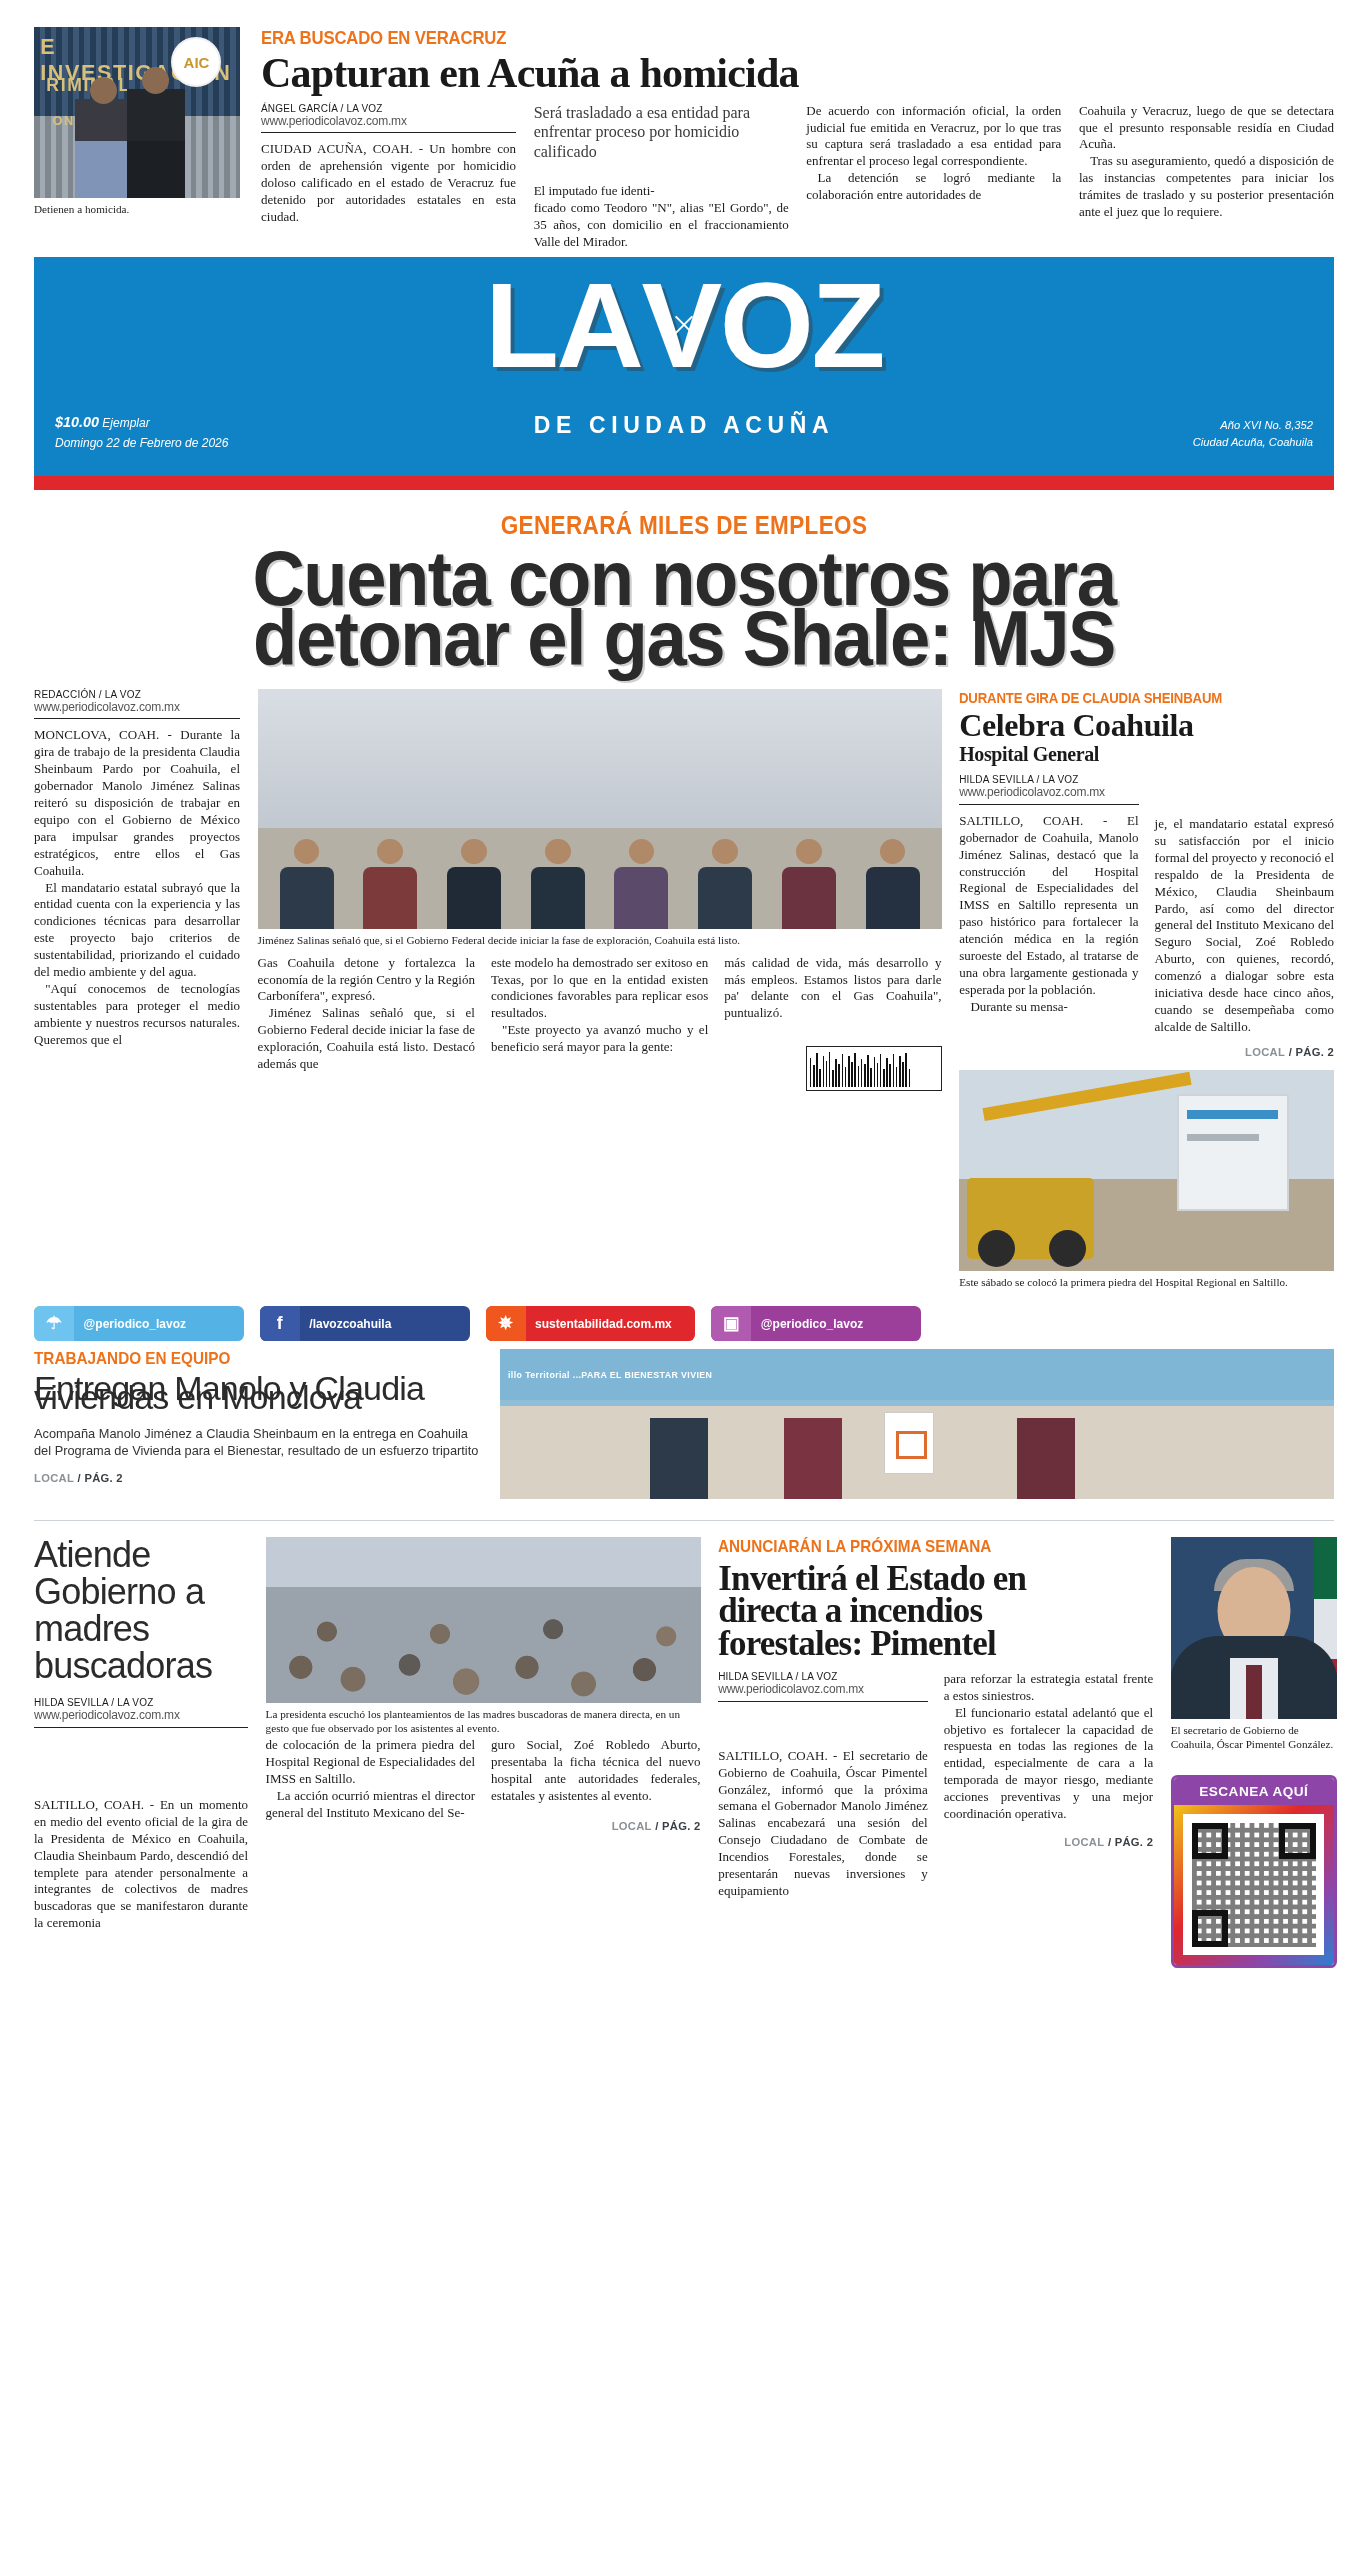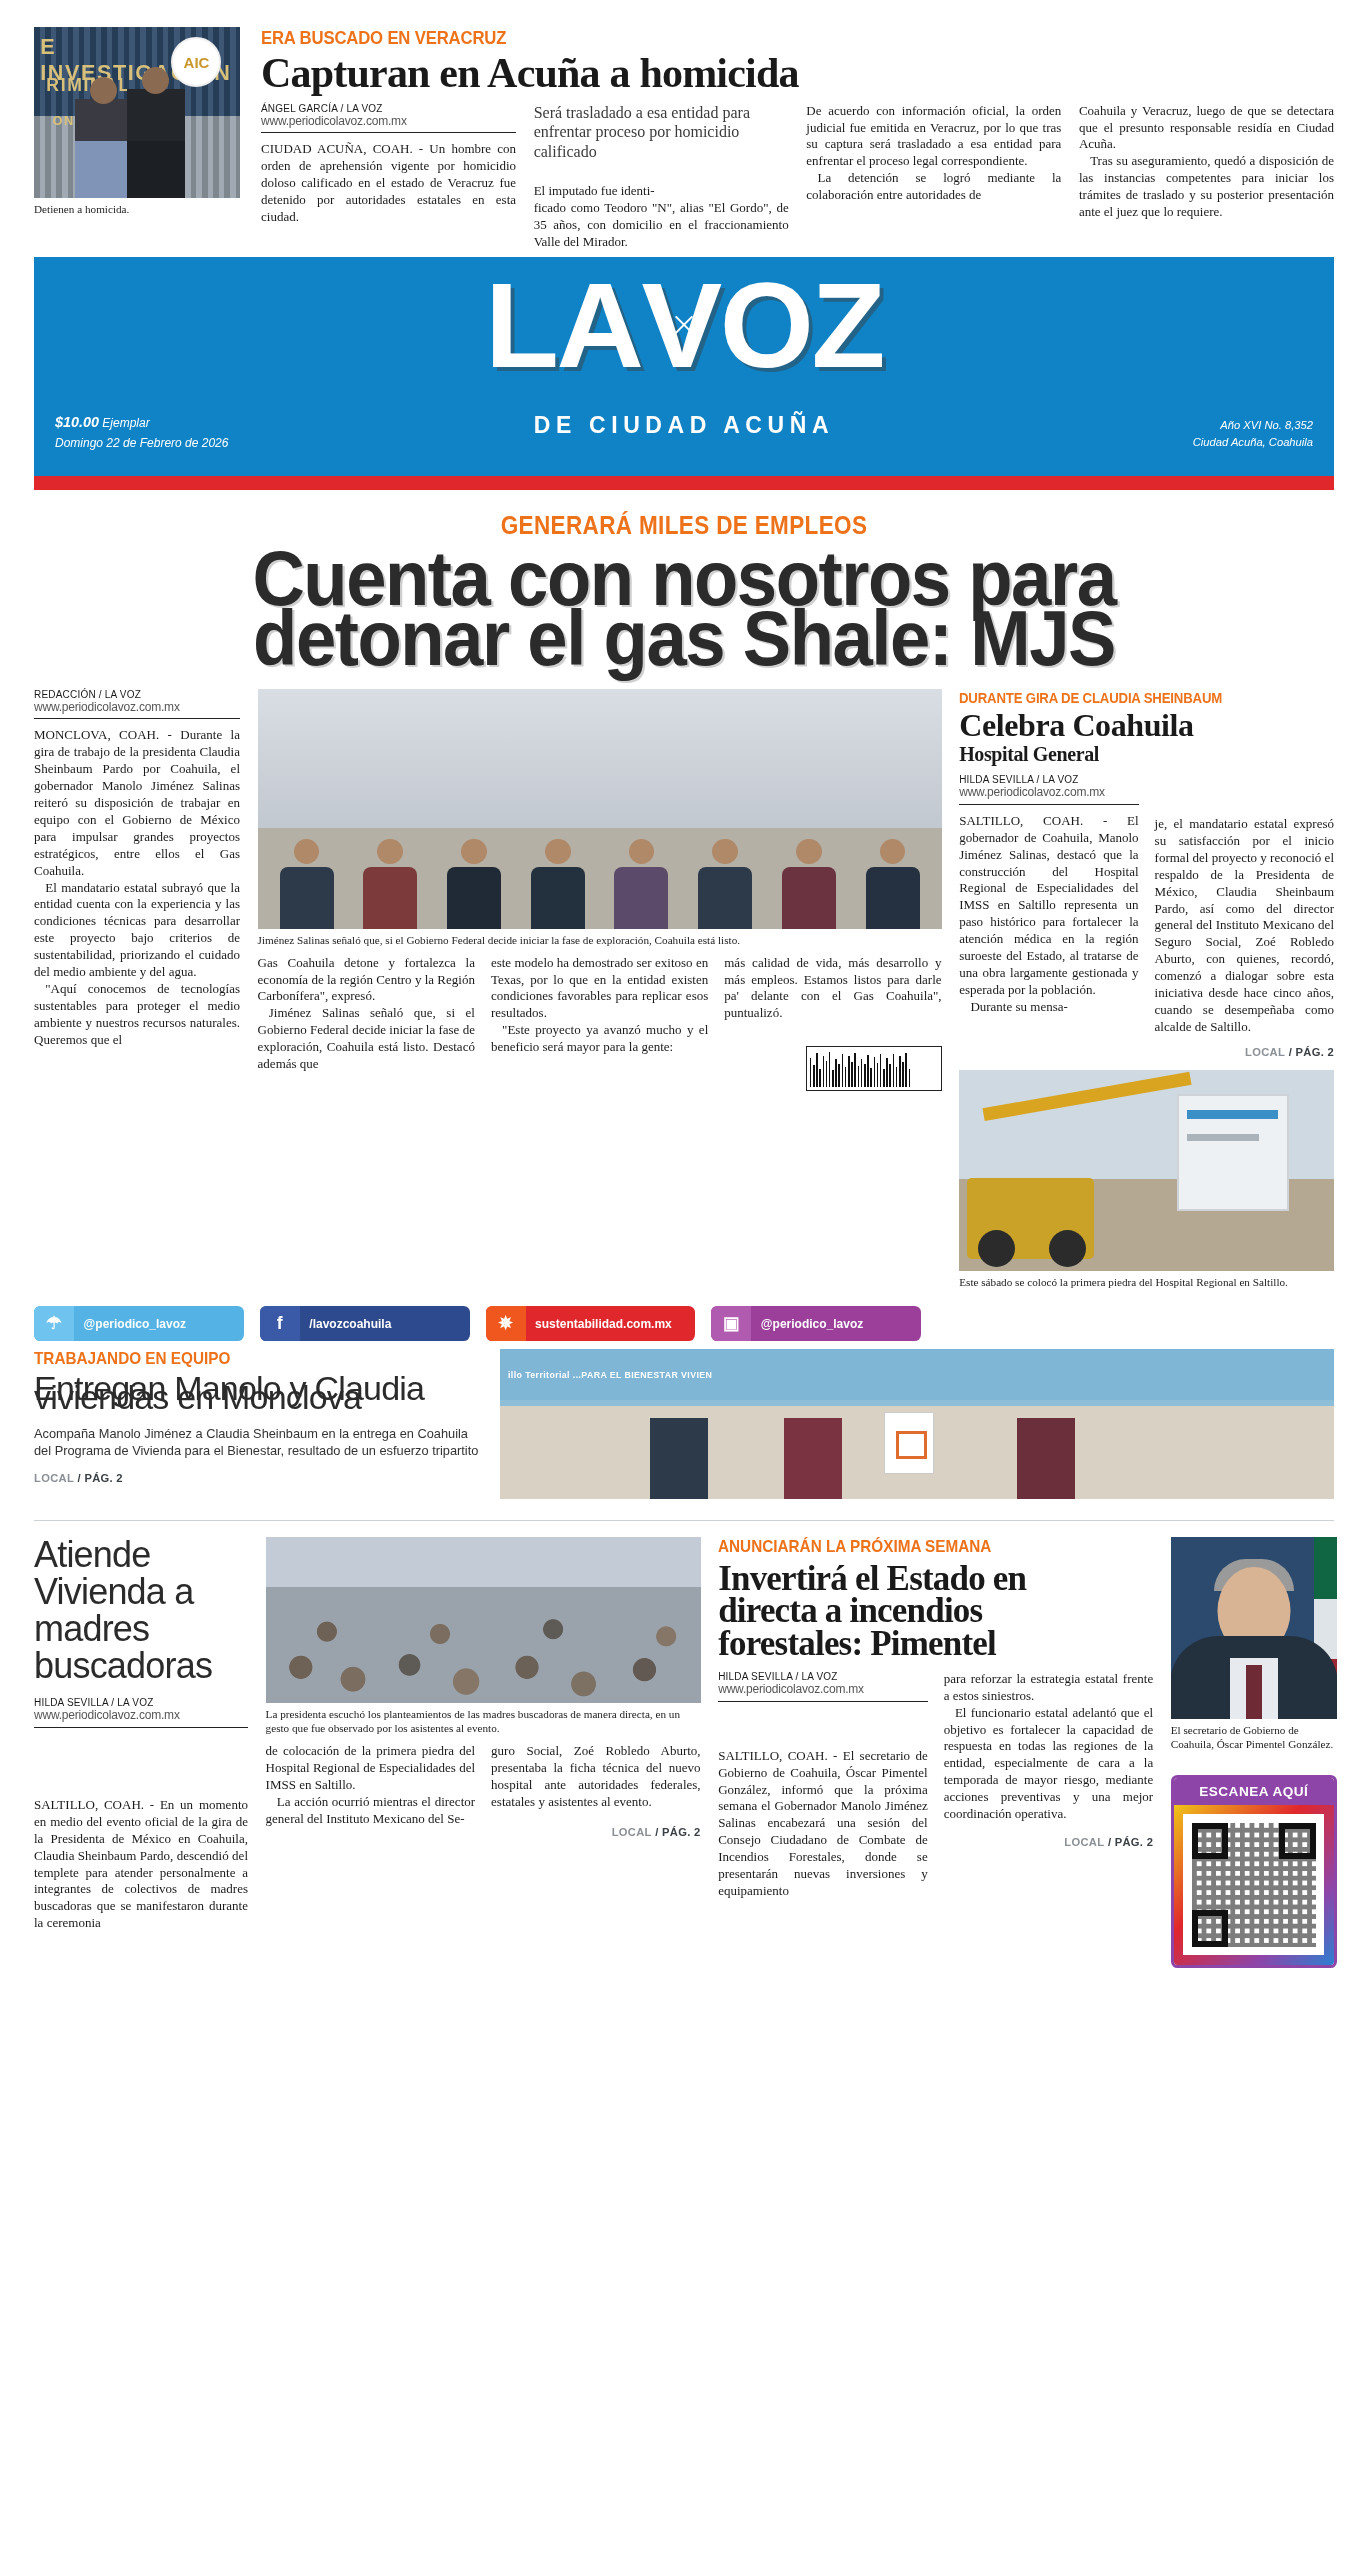--- a/index.html
+++ b/index.html
@@ -428,31 +428,31 @@
       <div class="fig" style="left:18%; background:linear-gradient(#2d3a4a 0 100%);"></div>
       <div class="fig" style="left:34%; background:linear-gradient(#7a3340 0 100%);"></div>
       <div class="doc"></div>
       <div class="fig" style="left:62%; background:linear-gradient(#6b2f3c 0 100%);"></div>
     </div>
   </div>
 
   <div class="bottom">
 
     <div>
-      <div class="big-left-head">Atiende Vivienda a madres buscadoras</div>
+      <div class="big-left-head">Atiende Gobierno a madres buscadoras</div>
       <div class="byline">HILDA SEVILLA / LA VOZ</div>
       <div class="url">www.periodicolavoz.com.mx</div>
       <div class="rule"></div>
       <div class="body-col" style="margin-top:69px;">SALTILLO, COAH. - En un momento en medio del evento oficial de la gira de la Presidenta de México en Coahuila, Claudia Sheinbaum Pardo, descendió del templete para atender personalmente a integrantes de colectivos de madres buscadoras que se manifestaron durante la ceremonia</div>
     </div>
 
     <div>
       <div class="photo ph-crowd" style="height:166px;"></div>
       <div class="caption">La presidenta escuchó los planteamientos de las madres buscadoras de manera directa, en un gesto que fue observado por los asistentes al evento.</div>
-      <div style="display:grid; grid-template-columns:1fr 1fr; gap:16px; margin-top:8px;">
+      <div style="display:grid; grid-template-columns:1fr 1fr; gap:16px; margin-top:2px;">
         <div>
           <div class="body-col">de colocación de la primera piedra del Hospital Regional de Especialidades del IMSS en Saltillo.</div>
           <div class="body-col" style="text-indent:11.2px;">La acción ocurrió mientras el director general del Instituto Mexicano del Se-</div>
         </div>
         <div>
           <div class="body-col">guro Social, Zoé Robledo Aburto, presentaba la ficha técnica del nuevo hospital ante autoridades federales, estatales y asistentes al evento.</div>
           <div style="text-align:right; margin-top:12.8px;">
             <span class="pagref">LOCAL</span>
             <span class="pagref" style="color:#3a3f44;">/ PÁG. 2</span>
           </div>

